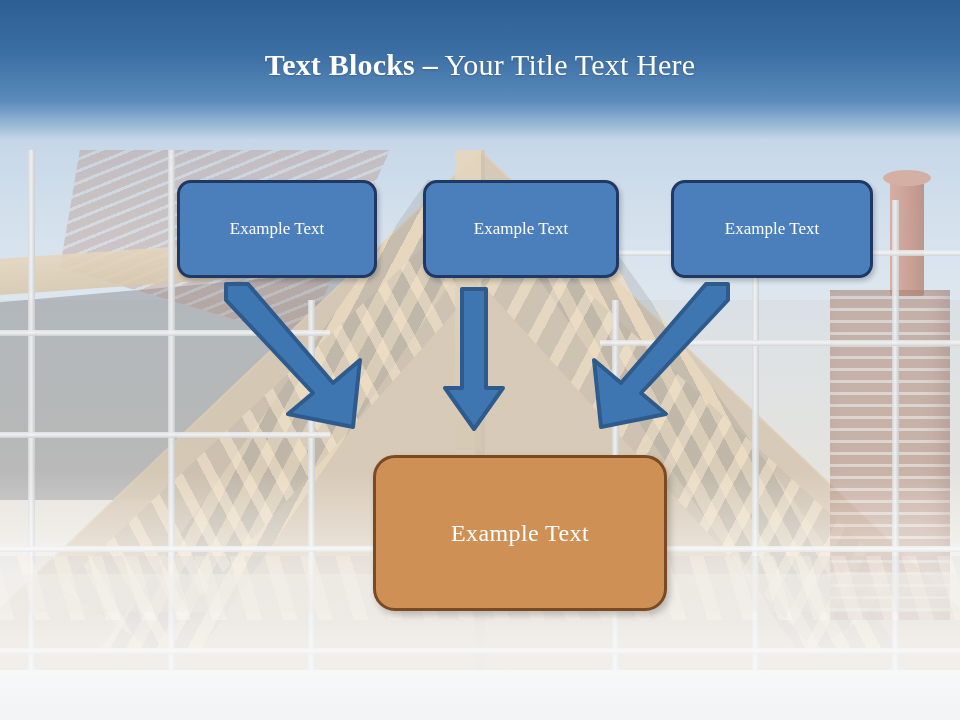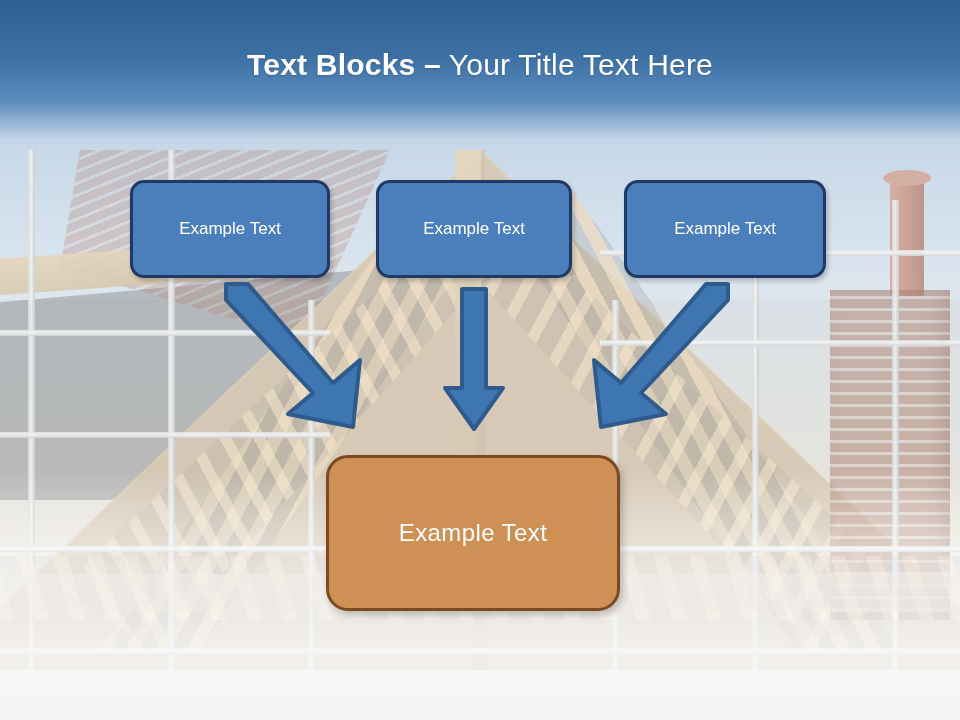--- a/index.html
+++ b/index.html
@@ -5,21 +5,21 @@
   html, body {
     margin: 0;
     padding: 0;
     background: #FFFFFF;
   }
   #slide {
     position: relative;
     width: 960px;
     height: 720px;
     overflow: hidden;
-    font-family: Liberation Sans, sans-serif;
+    font-family: Liberation Serif, serif;
     background: #fde047;
   }
 
   
   .photo { position:absolute; inset:0; overflow:hidden; }
 
   
   .sky {
     position:absolute; left:0; right:0; top:0; height:340px;
     background: linear-gradient(180deg,#8fb0d2 0%, #a9c3dd 30%, #c3d5e6 62%, #d9e3ec 100%);
@@ -174,20 +174,21 @@
   .title-strong { font-weight:bold; }
   .title-light  { font-weight:normal; }
 
   
   .box {
     position:absolute;
     display:flex; align-items:center; justify-content:center;
     box-sizing:border-box;
     color:#FFFFFF;
     text-align:right;
+    margin-left:47px;
   }
   .box-blue {
     background:#4B7FBC;
     border:3px solid #1F3864;
     border-radius:14px;
     font-size:17px;
     box-shadow: 2px 3px 5px rgba(0,0,0,.22);
   }
   .box-orange {
     background:#CE9055;

